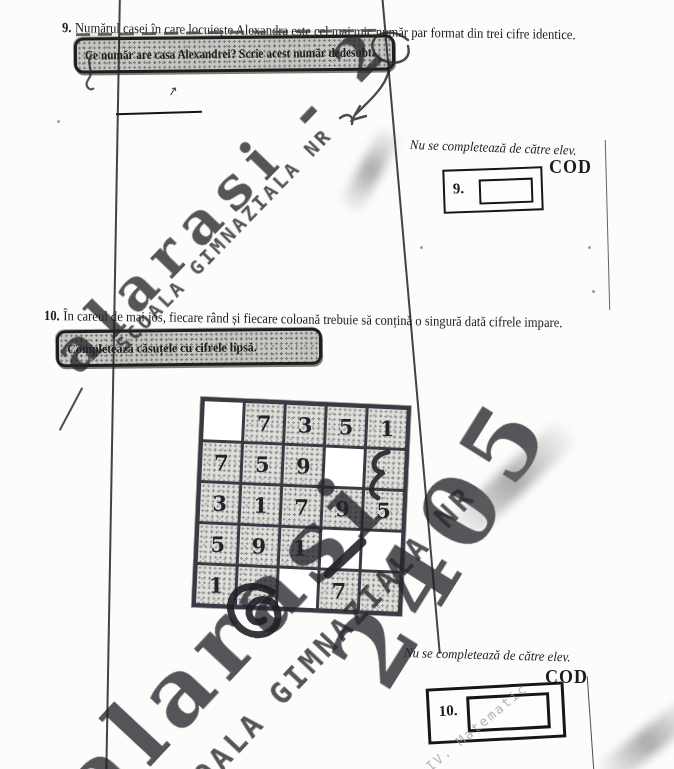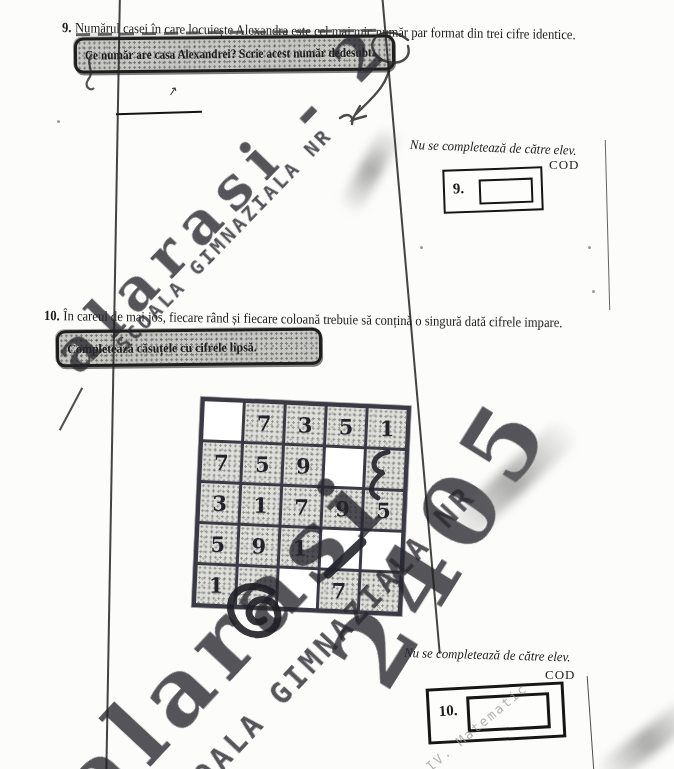--- a/index.html
+++ b/index.html
@@ -15,21 +15,21 @@
       background-image:radial-gradient(rgba(30,30,30,.45) 1px,transparent 1.4px),
                        radial-gradient(rgba(60,60,60,.35) 1px,transparent 1.3px);
       background-size:5px 5px,8px 8px;background-position:0 0,2px 3px;
       box-shadow:1px 2px 0 rgba(40,40,40,.6), -1px -1px 0 rgba(40,40,40,.4);
       display:flex;align-items:center;}
   .prompt-text{font-size:13px;font-weight:bold;padding-left:9px;}
   .dash-line{height:3px;background:repeating-linear-gradient(to right,#3a3a3a 0 14px,rgba(58,58,58,.15) 14px 22px);
       transform:rotate(-0.8deg);opacity:.8;}
   .ans-line{border-top:2.5px solid #141414;transform:rotate(-1.5deg);}
   .note{font-style:italic;font-size:13.5px;}
-  .cod{font-weight:normal;font-size:13px;letter-spacing:1px;}
+  .cod{font-weight:bold;font-size:18px;letter-spacing:1px;}
   .cod-box{border:2.5px solid #161616;background:#fdfdfc;}
   .cod-box .blabel{position:absolute;font-weight:bold;font-size:15px;}
   .cod-inner{position:absolute;border:2.5px solid #161616;background:#fdfdfc;}
   
   .grid{display:grid;grid-template-columns:repeat(5,38px);grid-auto-rows:38px;gap:3px;
       background:#3a3a44;border:4px solid #3a3a44;transform:rotate(2.5deg);transform-origin:top left;
       box-shadow:0 0 0 1px rgba(58,58,68,.5);}
   .cell{background:#ffffff;display:flex;align-items:center;justify-content:center;
       font-family:"DejaVu Serif",serif;font-weight:bold;font-size:21px;color:#23232b;}
   .cell.shaded{background-color:#dededa;

